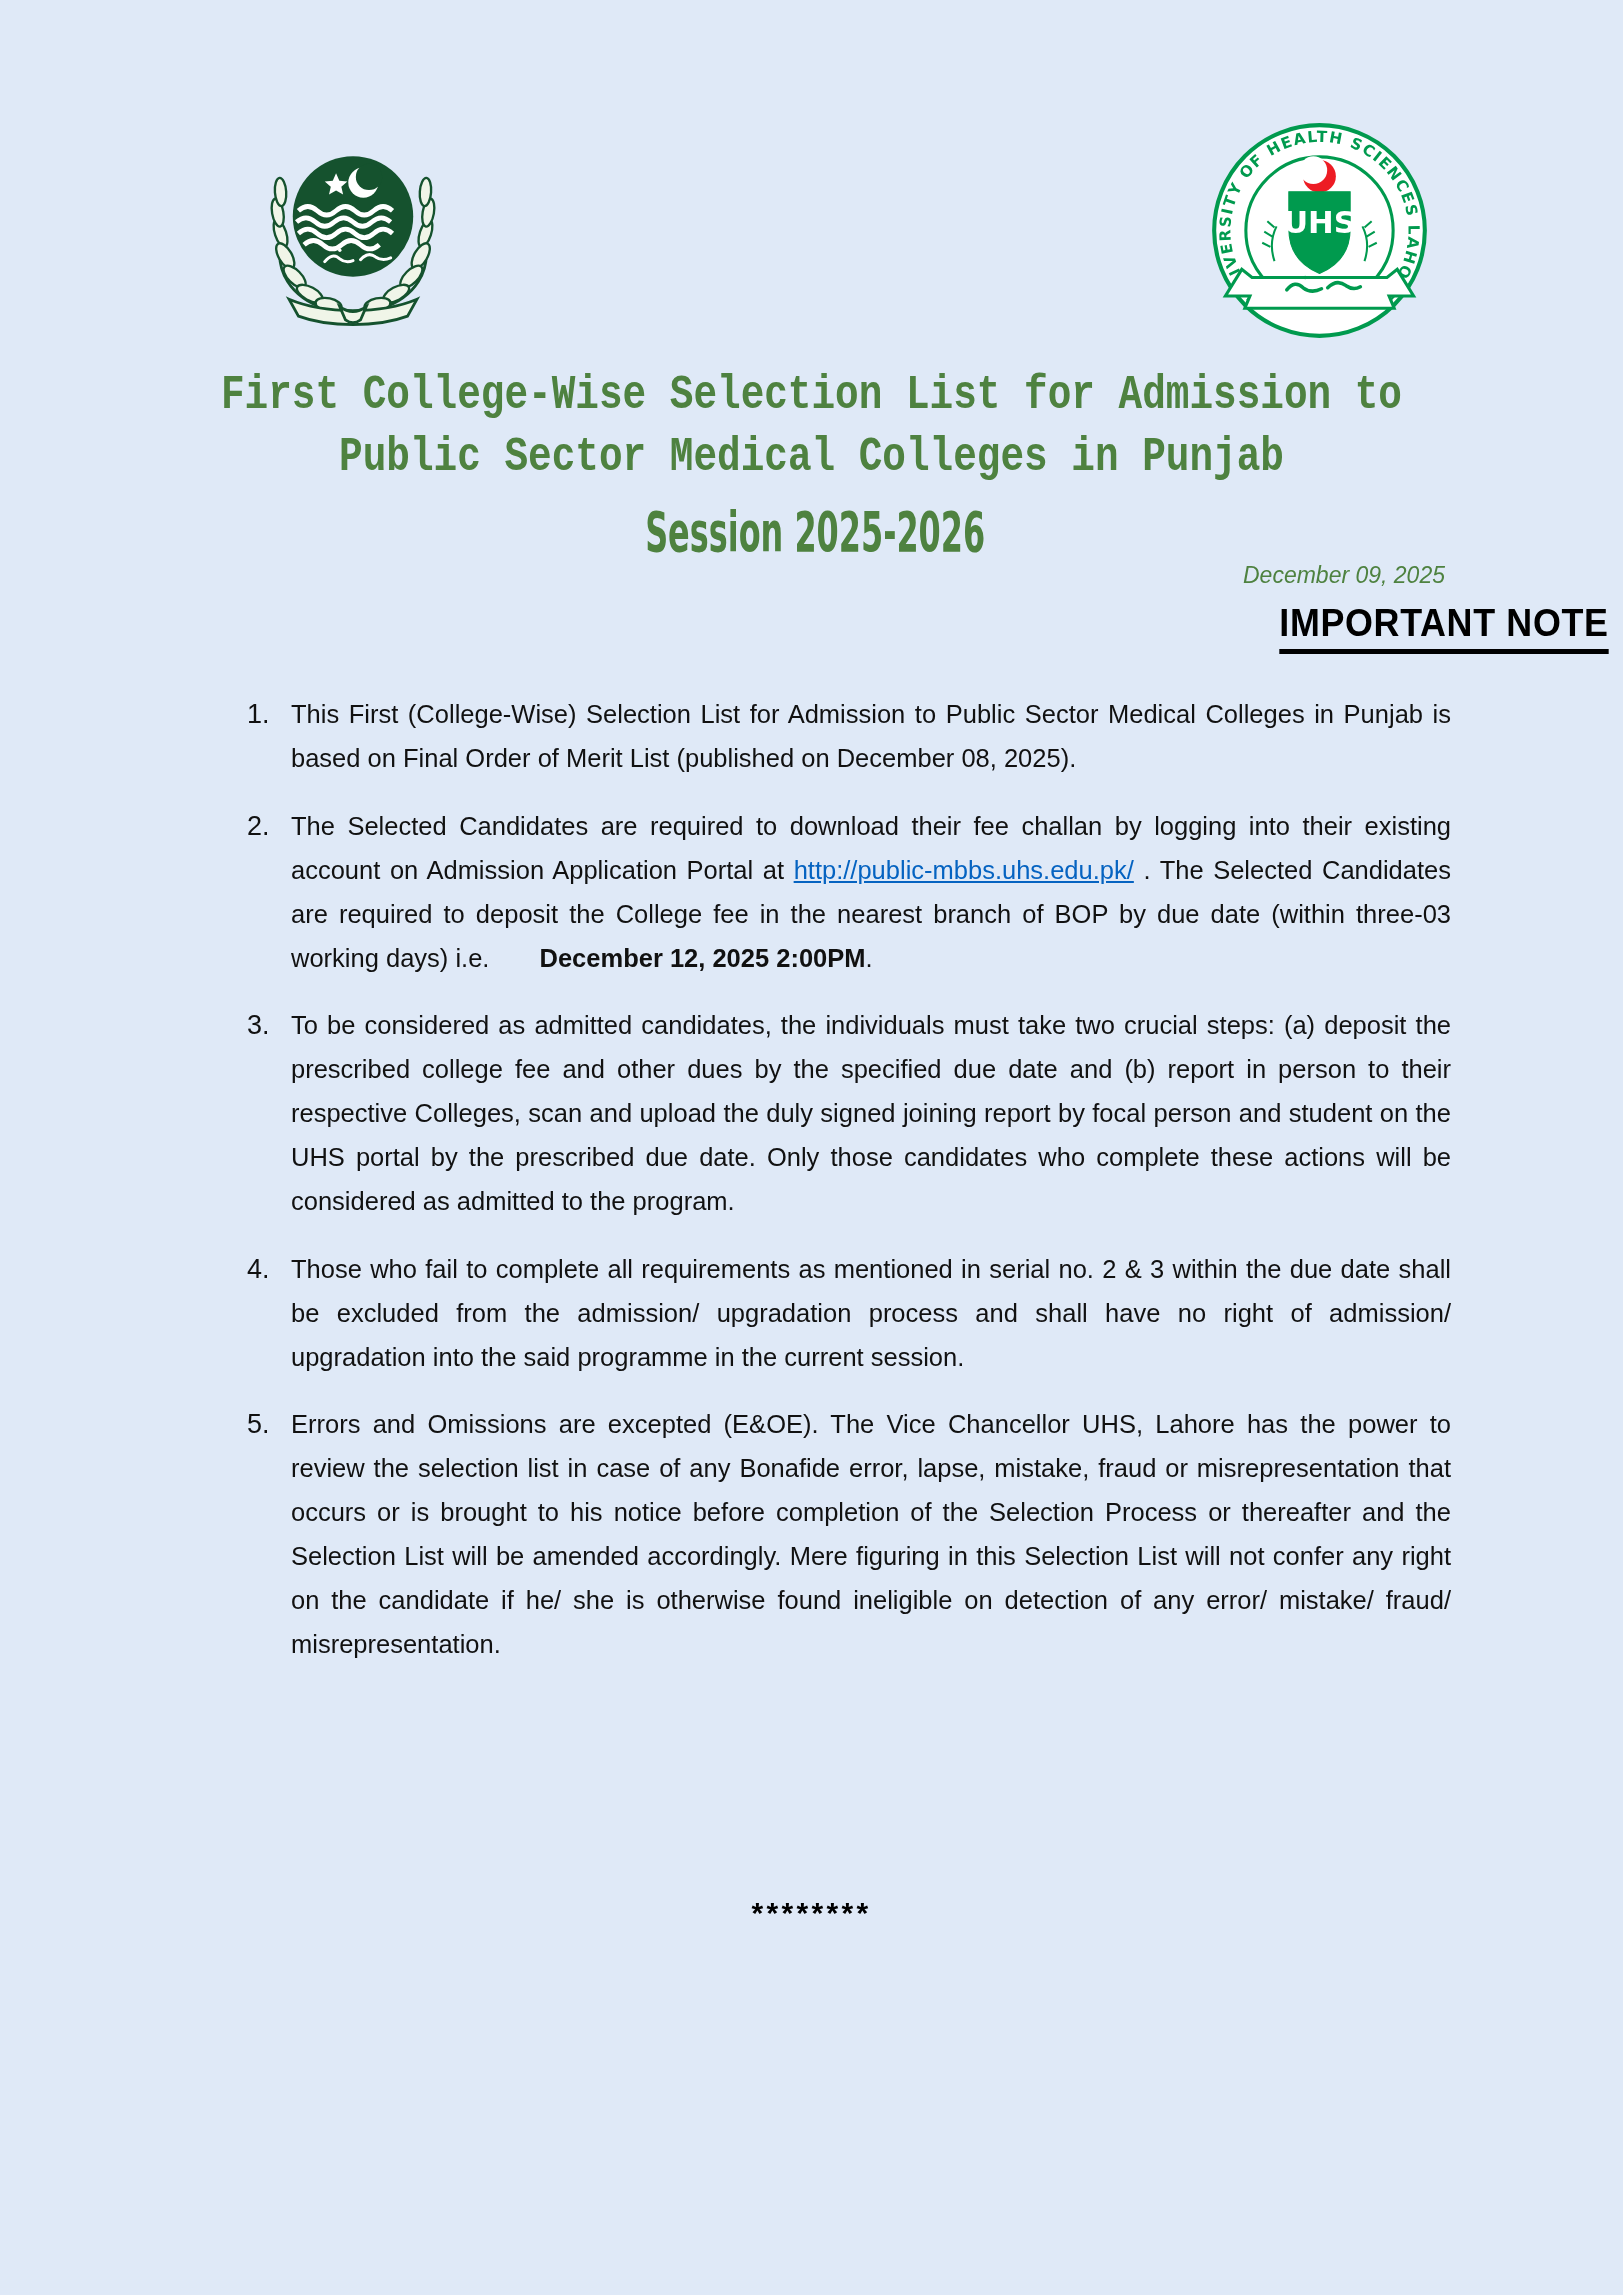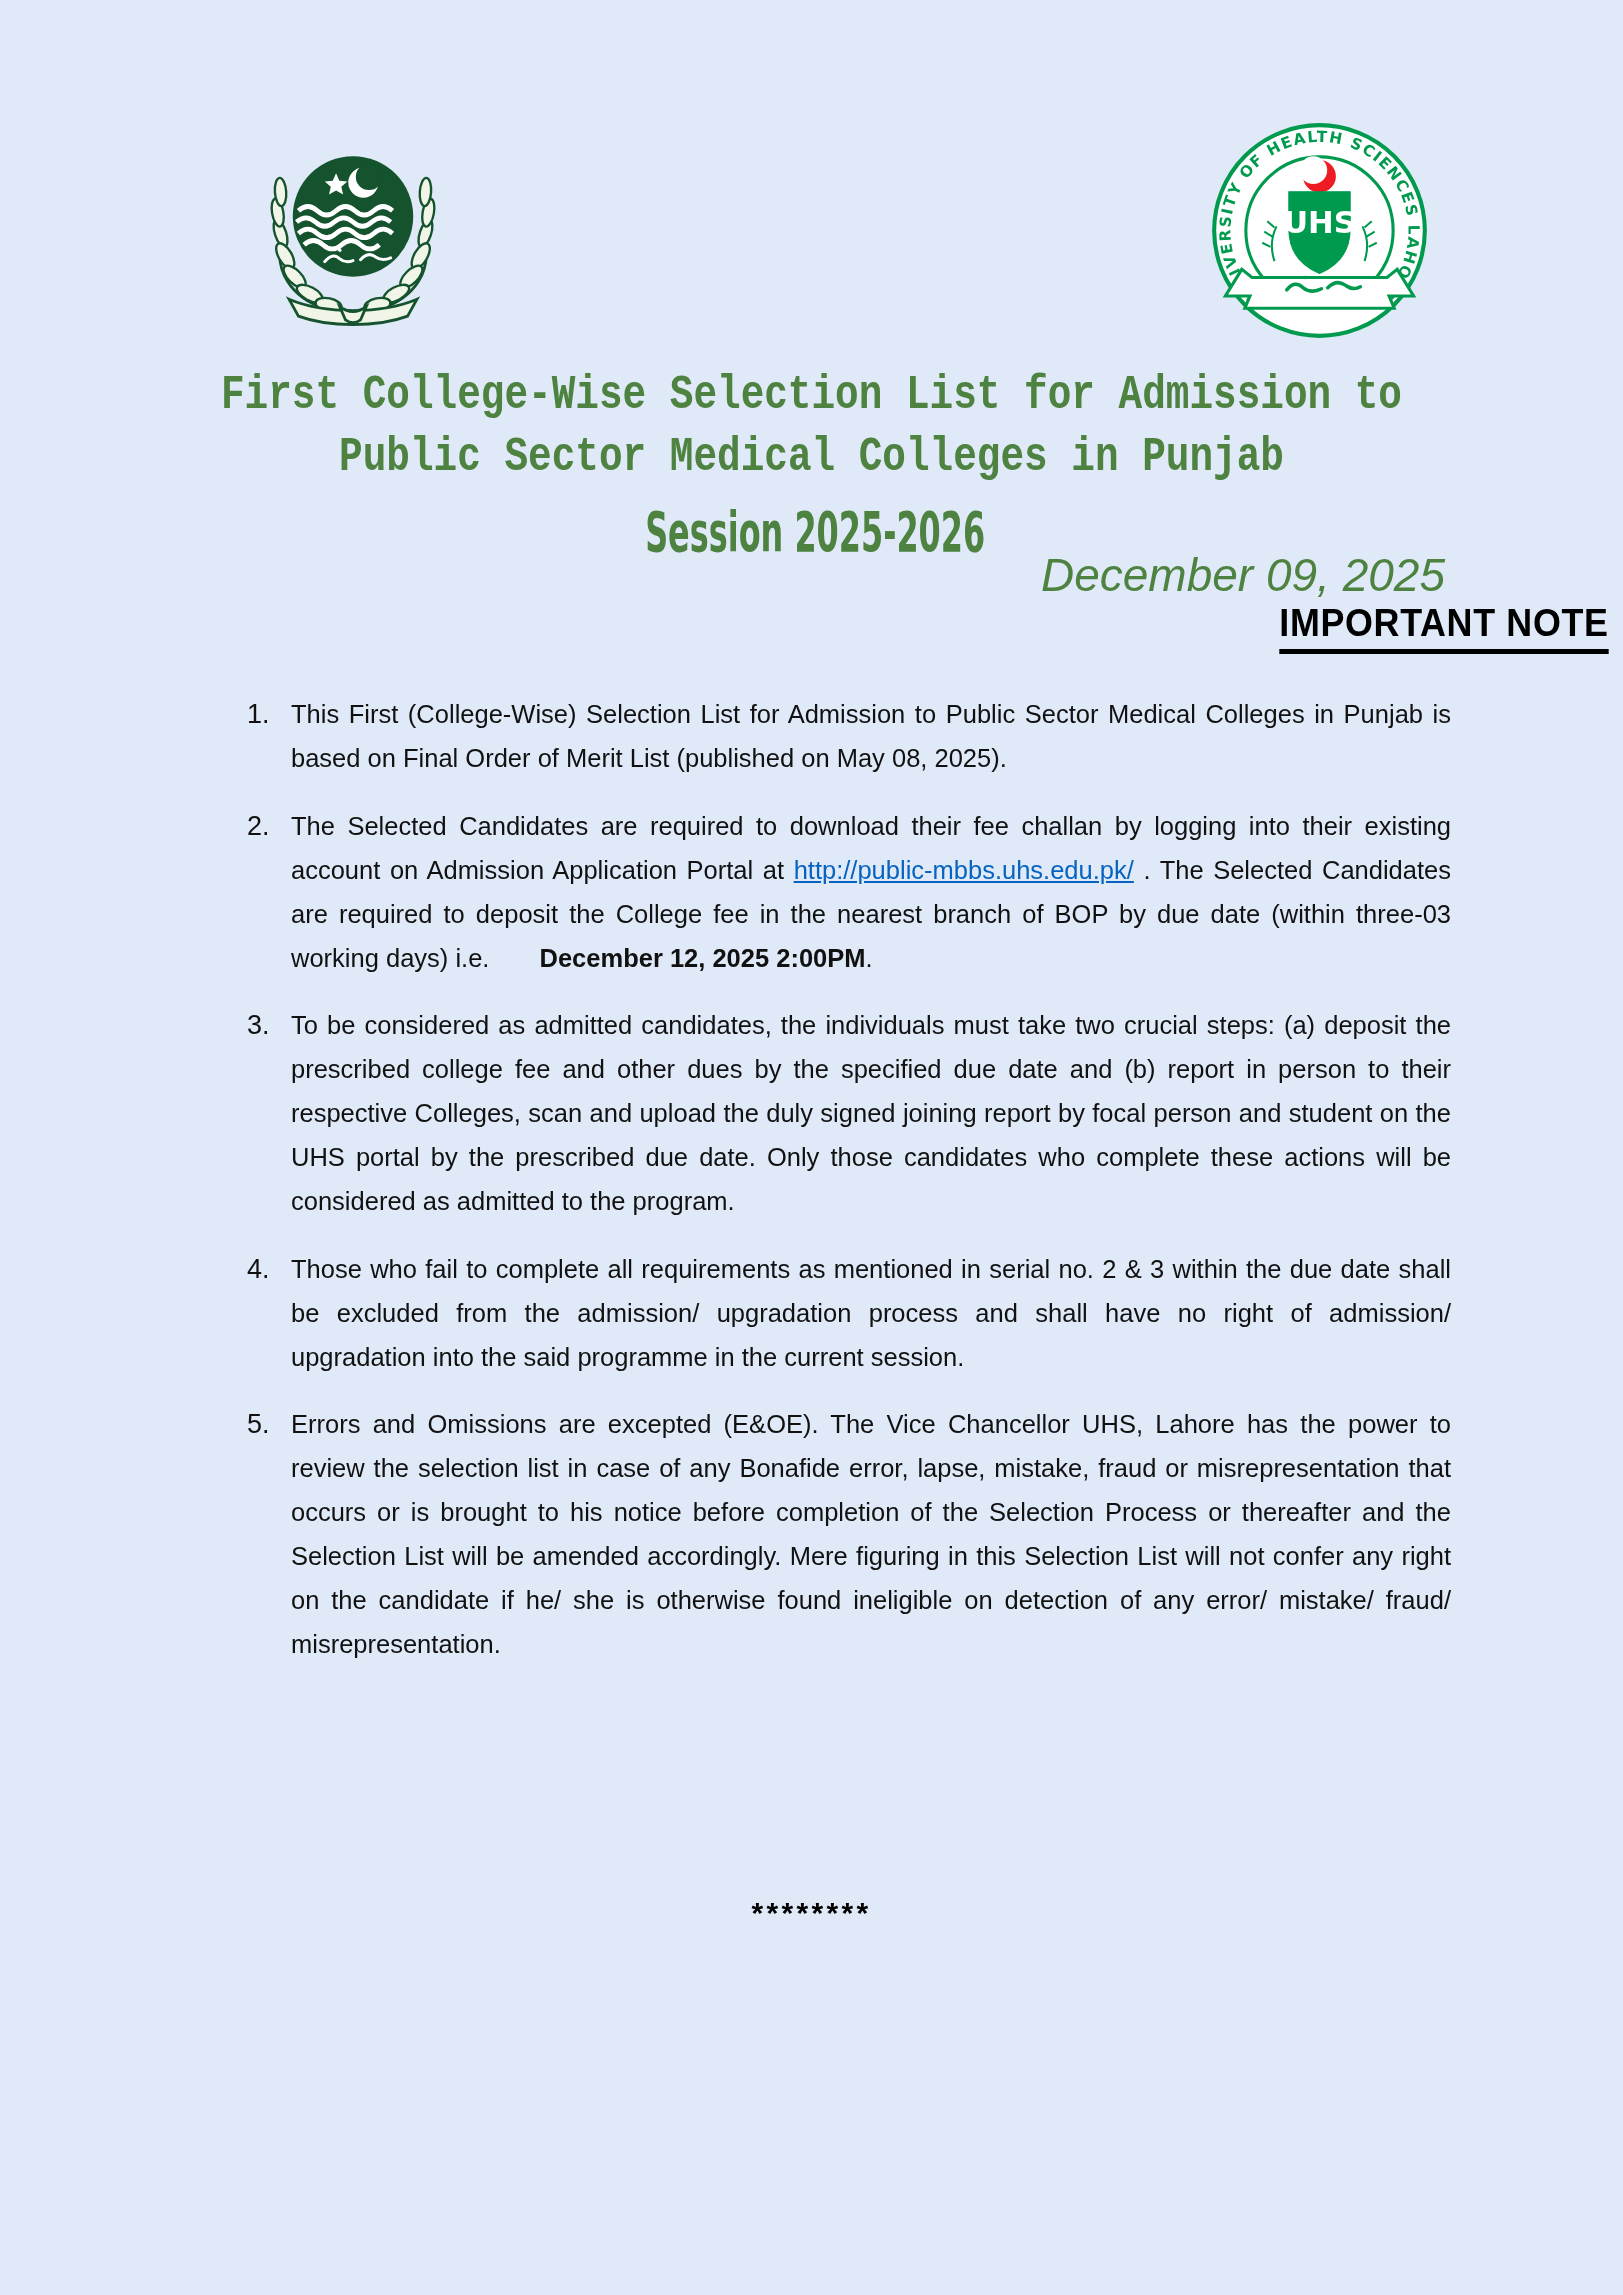--- a/index.html
+++ b/index.html
@@ -15,21 +15,21 @@
   .logo-left{position:absolute;left:249px;top:128px;width:208px;height:207px;}
   .logo-right{position:absolute;left:1201px;top:118px;width:237px;height:225px;}
   .logo-left svg,.logo-right svg{width:100%;height:100%;display:block;}
 
   
   .title{position:absolute;left:0;right:0;top:364px;text-align:center;
          color:#4e8240;font-weight:bold;font-family:Liberation Mono, monospace;}
   .title .line{display:block;font-size:48px;line-height:62px;transform:scaleX(.82);white-space:nowrap;}
   .session{position:absolute;left:0;right:0;top:504px;text-align:center;color:#4e8240;font-weight:bold;padding-left:8px;}
   .session .inner{display:inline-block;font-size:55px;line-height:56px;transform:scaleX(.58);white-space:nowrap;font-family:"DejaVu Sans",sans-serif;}
-  .date{position:absolute;right:178px;top:556px;font-style:italic;color:#4e8240;font-size:46px;line-height:39px;}
+  .date{position:absolute;right:178px;top:556px;font-style:italic;color:#4e8240;font-size:23px;line-height:39px;}
   .note-heading{position:absolute;left:0;right:0;top:602px;text-align:right;}
   .note-heading .inner{display:inline-block;color:#000;font-weight:bold;font-size:39px;line-height:42px;
                        letter-spacing:0.7px;border-bottom:5.2px solid #000;padding-bottom:5.2px;transform:scaleX(.92);}
 
   
   .notes{position:absolute;left:247px;top:692px;width:1204px;}
   .note-item{display:flex;margin-bottom:23.6px;}
   .note-item .num{flex:0 0 44px;font-size:27px;line-height:44px;}
   .note-item .body{flex:1;font-size:25.5px;line-height:44px;text-align:justify;}
   .note-item .b{font-weight:bold;margin-left:43px;}
@@ -138,21 +138,21 @@
 
   <div class="date">December 09, 2025</div>
 
   <div class="note-heading">
     <span class="inner">IMPORTANT NOTE</span>
   </div>
 
   <div class="notes">
       <div class="note-item">
         <span class="num">1.</span>
-        <div class="body"><span>This First (College-Wise) Selection List for Admission to Public Sector Medical Colleges in Punjab is based on Final Order of Merit List (published on May 08, 2025).</span></div>
+        <div class="body"><span>This First (College-Wise) Selection List for Admission to Public Sector Medical Colleges in Punjab is based on Final Order of Merit List (published on December 08, 2025).</span></div>
       </div>
       <div class="note-item">
         <span class="num">2.</span>
         <div class="body"><span>The Selected Candidates are required to download their fee challan by logging into their existing account on Admission Application Portal at </span><a href="#">http://public-mbbs.uhs.edu.pk/</a><span> . The Selected Candidates are required to deposit the College fee in the nearest branch of BOP by due date (within three-03 working days) i.e. </span><span class="b">December 12, 2025 2:00PM</span><span>.</span></div>
       </div>
       <div class="note-item">
         <span class="num">3.</span>
         <div class="body"><span>To be considered as admitted candidates, the individuals must take two crucial steps: (a) deposit the prescribed college fee and other dues by the specified due date and (b) report in person to their respective Colleges, scan and upload the duly signed joining report by focal person and student on the UHS portal by the prescribed due date. Only those candidates who complete these actions will be considered as admitted to the program.</span></div>
       </div>
       <div class="note-item">

